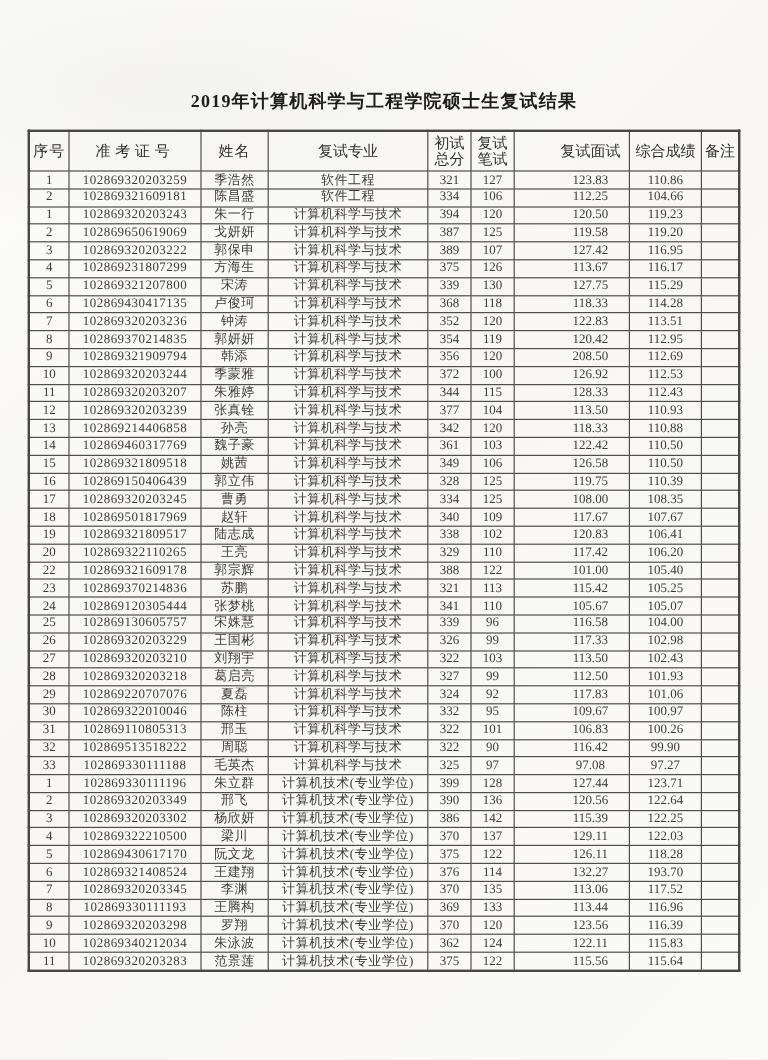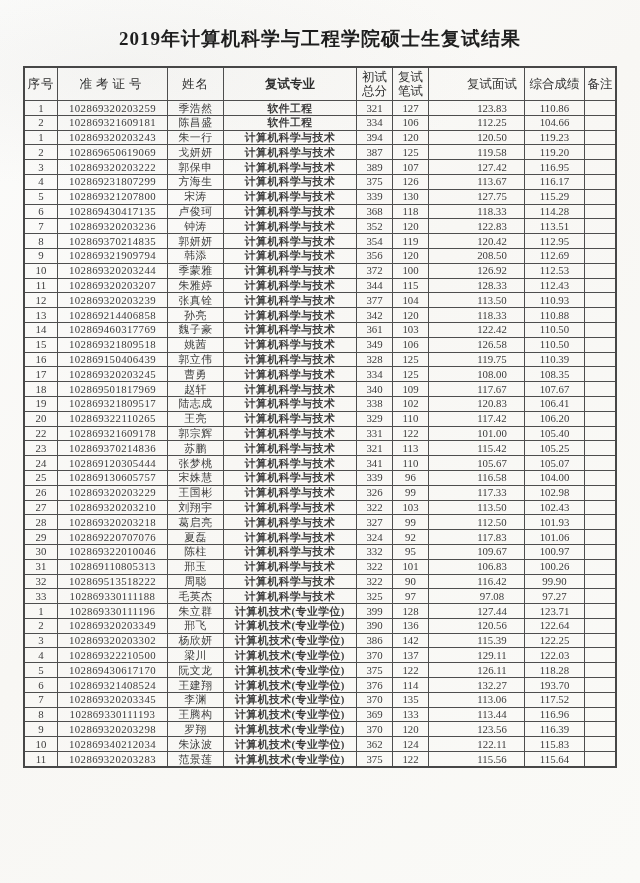--- a/index.html
+++ b/index.html
@@ -11,23 +11,23 @@
   .paper{
     position:relative;
     width:640px;height:883px;
     background:
       radial-gradient(ellipse 600px 200px at 20% 8%, rgba(190,190,185,0.12), rgba(0,0,0,0) 60%),
       linear-gradient(135deg,#fcfcfb 0%,#f8f7f4 45%,#fafaf7 100%);
     overflow:hidden;
   }
   .title{
     margin:0;
-    padding-top:26px;
+    padding-top:75px;
     text-align:center;
-    font-size:19px;
+    font-size:15px;
     font-weight:bold;
     letter-spacing:1px;
     color:#1e1e1e;
   }
   table.results{
     margin:14px 0 0 23px;
     width:594px;
     border-collapse:collapse;
     table-layout:fixed;
     border:2px solid #474747;
@@ -57,21 +57,21 @@
     line-height:1;
     color:#3b3b3b;
   }
   td[data-name="cell-exam_id"]{letter-spacing:0.4px;color:#454545;margin-top:22px;}
   td[data-name="cell-major"]{letter-spacing:0.5px;color:#404040;margin-top:24px;}
   td[data-name="cell-name"]{letter-spacing:0.5px;color:#333;}
   
   .results th:nth-child(1),.results td:nth-child(1){width:30px;}
   .results th:nth-child(2),.results td:nth-child(2){width:107px;}
   .results th:nth-child(3),.results td:nth-child(3){width:53px;}
-  .results th:nth-child(4),.results td:nth-child(4){width:130px;font-weight:bold;}
+  .results th:nth-child(4),.results td:nth-child(4){width:130px;}
   .results th:nth-child(5),.results td:nth-child(5){width:33px;}
   .results th:nth-child(6),.results td:nth-child(6){width:33px;}
   .results th:nth-child(7),.results td:nth-child(7){width:62px;padding-left:32px;}
   .results th:nth-child(8),.results td:nth-child(8){width:57px;}
   .results th:nth-child(9),.results td:nth-child(9){width:auto;}
 </style>
 </head>
 <body>
 
 <div class="paper" data-name="scanned-document-page">
@@ -331,21 +331,21 @@
           <td data-name="cell-retest_written">110</td>
           <td data-name="cell-retest_interview">117.42</td>
           <td data-name="cell-overall_score">106.20</td>
           <td data-name="cell-remarks"></td>
         </tr>
         <tr data-name="table-row">
           <td data-name="cell-seq">22</td>
           <td data-name="cell-exam_id">102869321609178</td>
           <td data-name="cell-name">郭宗辉</td>
           <td data-name="cell-major">计算机科学与技术</td>
-          <td data-name="cell-initial_total">331</td>
+          <td data-name="cell-initial_total">388</td>
           <td data-name="cell-retest_written">122</td>
           <td data-name="cell-retest_interview">101.00</td>
           <td data-name="cell-overall_score">105.40</td>
           <td data-name="cell-remarks"></td>
         </tr>
         <tr data-name="table-row">
           <td data-name="cell-seq">23</td>
           <td data-name="cell-exam_id">102869370214836</td>
           <td data-name="cell-name">苏鹏</td>
           <td data-name="cell-major">计算机科学与技术</td>

